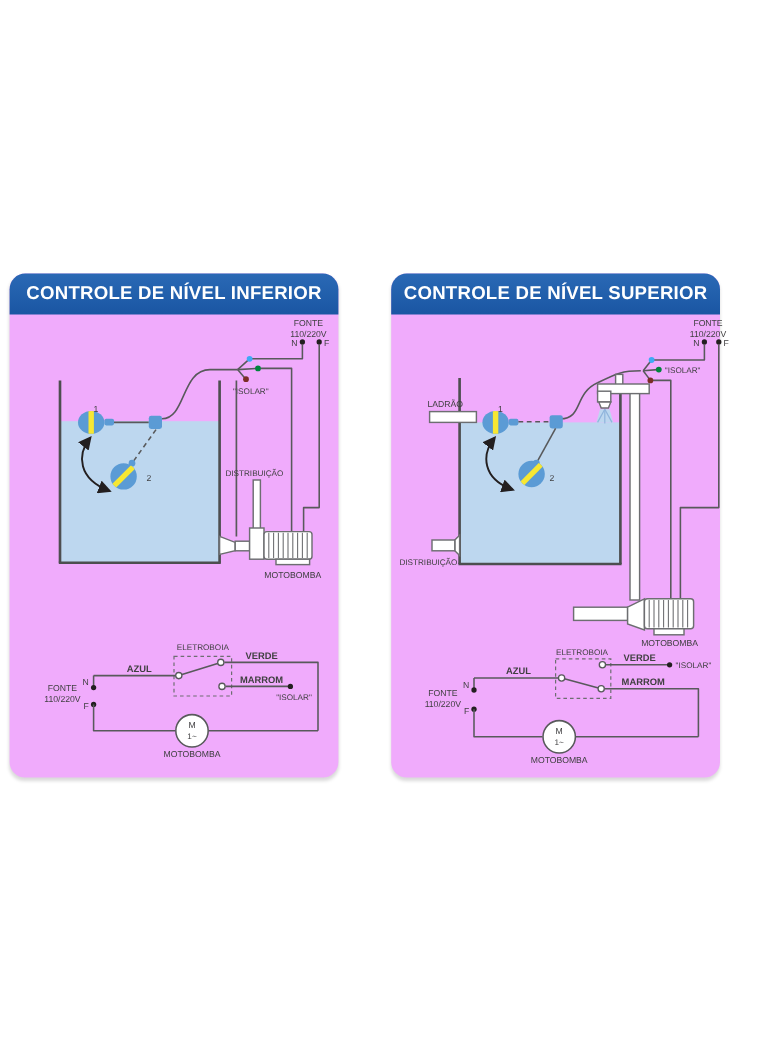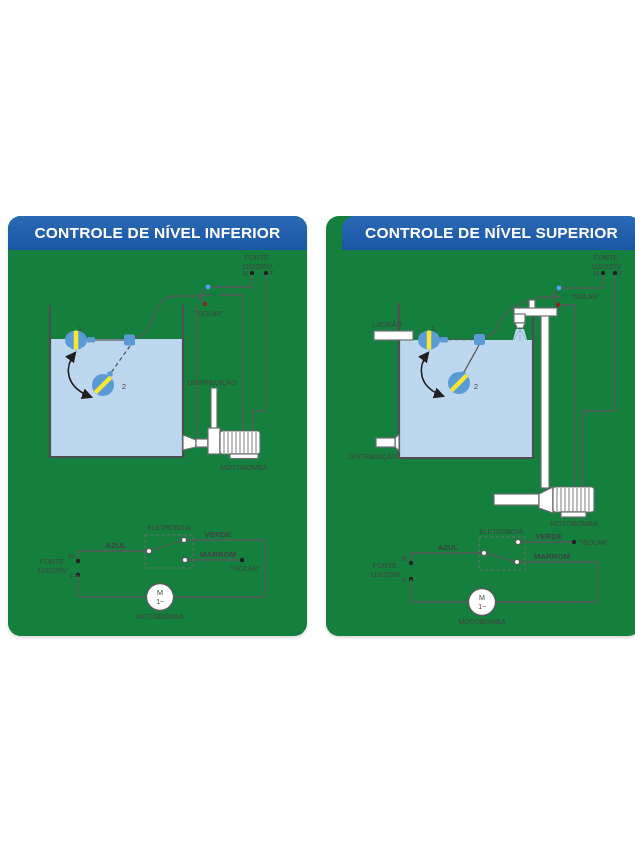--- a/index.html
+++ b/index.html
@@ -1,21 +1,21 @@
 <!DOCTYPE html>
 <html><head>
 <meta charset="utf-8">
 <style>
   html,body{margin:0;padding:0;background:#ffffff;}
   .page{position:relative;width:635px;height:865px;background:#ffffff;overflow:hidden;
         font-family:"Liberation Sans",sans-serif;}
-  .panel{position:absolute;top:216px;width:299px;height:420px;background:#15803d;
+  .panel{position:absolute;top:228px;width:274px;height:420px;background:#f0abfc;
          border-radius:13px;box-shadow:0 2px 3px rgba(0,0,0,0.15);}
   .panel-left{left:8px;}
-  .panel-right{left:326px;padding-left:16px;}
+  .panel-right{left:326px;}
   .panel-header{height:34px;border-radius:13px 13px 0 0;
                 background:linear-gradient(#2A69B5,#1A56A3);
                 display:flex;align-items:center;justify-content:center;}
   .panel-title{color:#ffffff;font-weight:bold;font-size:15.5px;letter-spacing:.2px;}
   svg{display:block;}
   svg text{font-family:"Liberation Sans",sans-serif;fill:#414042;}
   .lbl{font-size:7.2px;}
   .lbl-sm{font-size:6.8px;}
   .lbl-bold{font-size:7.8px;font-weight:bold;}
   .wire{stroke:#58595B;stroke-width:1.3;fill:none;stroke-linejoin:round;}

